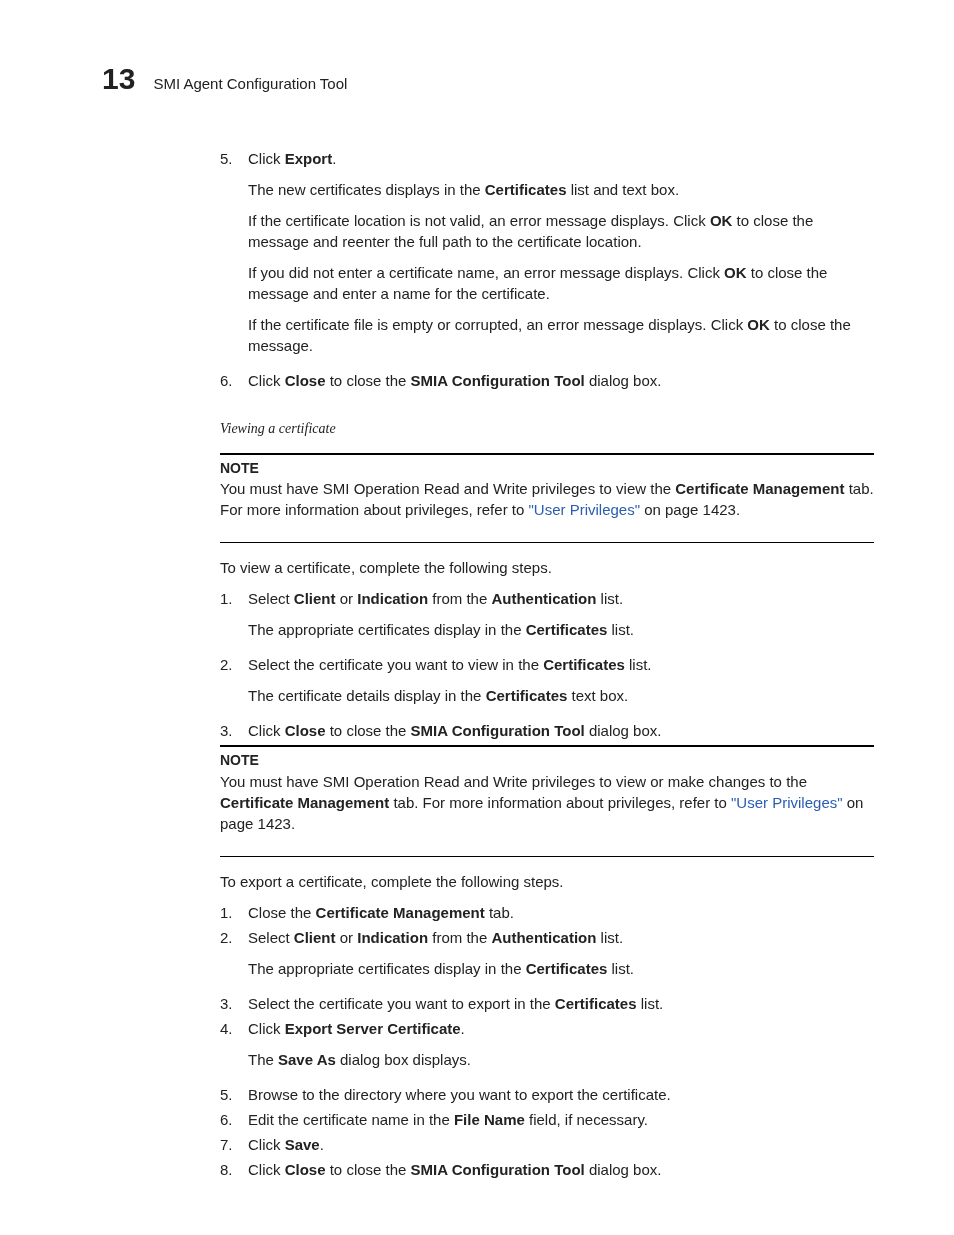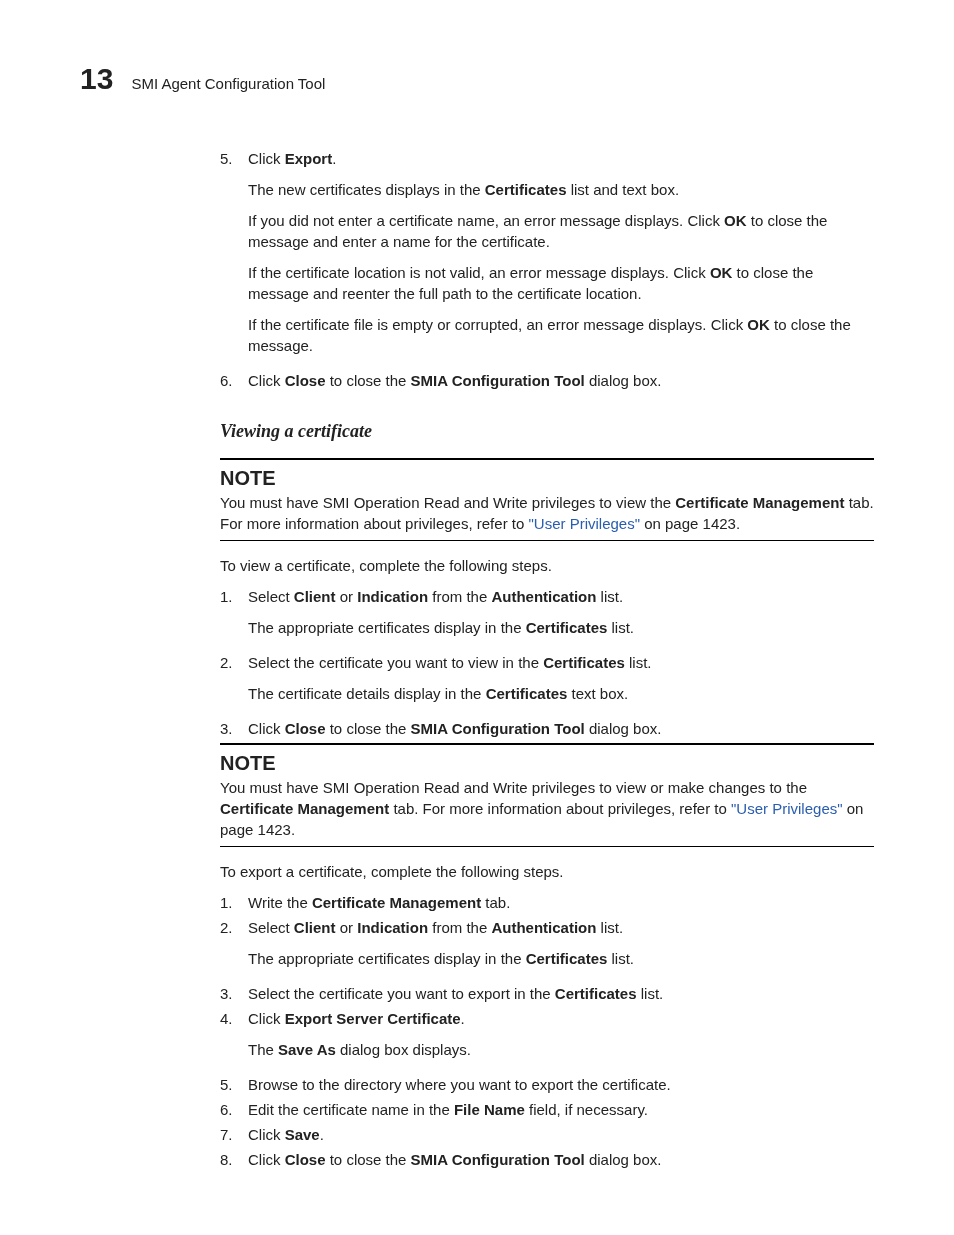--- a/index.html
+++ b/index.html
@@ -17,20 +17,21 @@
   }
   .header-row {
     display: flex;
     align-items: baseline;
     margin-bottom: 48px;
   }
   .chapter-num {
     font-size: 30px;
     font-weight: bold;
     margin-right: 18px;
+    margin-left: 22px;
   }
   .chapter-title {
     font-size: 15px;
   }
   .content-block {
     margin-left: 140px;
   }
   .ol-row {
     display: flex;
     margin-left: 0;
@@ -43,37 +44,37 @@
   .ol-body {
     flex: 1;
   }
   .para {
     margin-top: 10px;
     margin-bottom: 10px;
   }
   .section-heading {
     font-family: Georgia, 'Times New Roman', serif;
     font-style: italic;
-    font-size: 18px;
-    font-weight: 700;
+    font-size: 14px;
+    font-weight: 400;
     margin-top: 28px;
     margin-bottom: 14px;
   }
   .note-rule-top {
     border-top: 2px solid #000;
     margin-top: 4px;
   }
   .note-rule-bottom {
     border-bottom: 1px solid #000;
-    padding-bottom: 6px;
+    padding-bottom: 22px;
     margin-bottom: 14px;
   }
   .note-label {
     font-weight: bold;
-    font-size: 20px;
+    font-size: 14px;
     margin-top: 4px;
   }
   .b { font-weight: bold; }
   .link {
     color: #2a5db0;
   }
 </style>
 </head>
 <body>
 
@@ -87,24 +88,24 @@
   <div class="content-block">
 
     <div class="ol-row">
       <div class="ol-num">5.</div>
       <div class="ol-body">
         <span>Click </span><span class="b">Export</span><span>.</span>
         <div class="para">
           <span>The new certificates displays in the </span><span class="b">Certificates</span><span> list and text box.</span>
         </div>
         <div class="para">
+          <span>If the certificate location is not valid, an error message displays. Click </span><span class="b">OK</span><span> to close the message and reenter the full path to the certificate location.</span>
+        </div>
+        <div class="para">
           <span>If you did not enter a certificate name, an error message displays. Click </span><span class="b">OK</span><span> to close the message and enter a name for the certificate.</span>
-        </div>
-        <div class="para">
-          <span>If the certificate location is not valid, an error message displays. Click </span><span class="b">OK</span><span> to close the message and reenter the full path to the certificate location.</span>
         </div>
         <div class="para">
           <span>If the certificate file is empty or corrupted, an error message displays. Click </span><span class="b">OK</span><span> to close the message.</span>
         </div>
       </div>
     </div>
 
     <div class="ol-row">
       <div class="ol-num">6.</div>
       <div class="ol-body">
@@ -156,21 +157,21 @@
       <div class="note-rule-bottom">
         <span>You must have SMI Operation Read and Write privileges to view or make changes to the </span><span class="b">Certificate Management</span><span> tab. For more information about privileges, refer to </span><span class="link">"User Privileges"</span><span> on page 1423.</span>
       </div>
     </div>
 
     <div class="para">To export a certificate, complete the following steps.</div>
 
     <div class="ol-row">
       <div class="ol-num">1.</div>
       <div class="ol-body">
-        <span>Write the </span><span class="b">Certificate Management</span><span> tab.</span>
+        <span>Close the </span><span class="b">Certificate Management</span><span> tab.</span>
       </div>
     </div>
 
     <div class="ol-row">
       <div class="ol-num">2.</div>
       <div class="ol-body">
         <span>Select </span><span class="b">Client</span><span> or </span><span class="b">Indication</span><span> from the </span><span class="b">Authentication</span><span> list.</span>
         <div class="para">
           <span>The appropriate certificates display in the </span><span class="b">Certificates</span><span> list.</span>
         </div>

